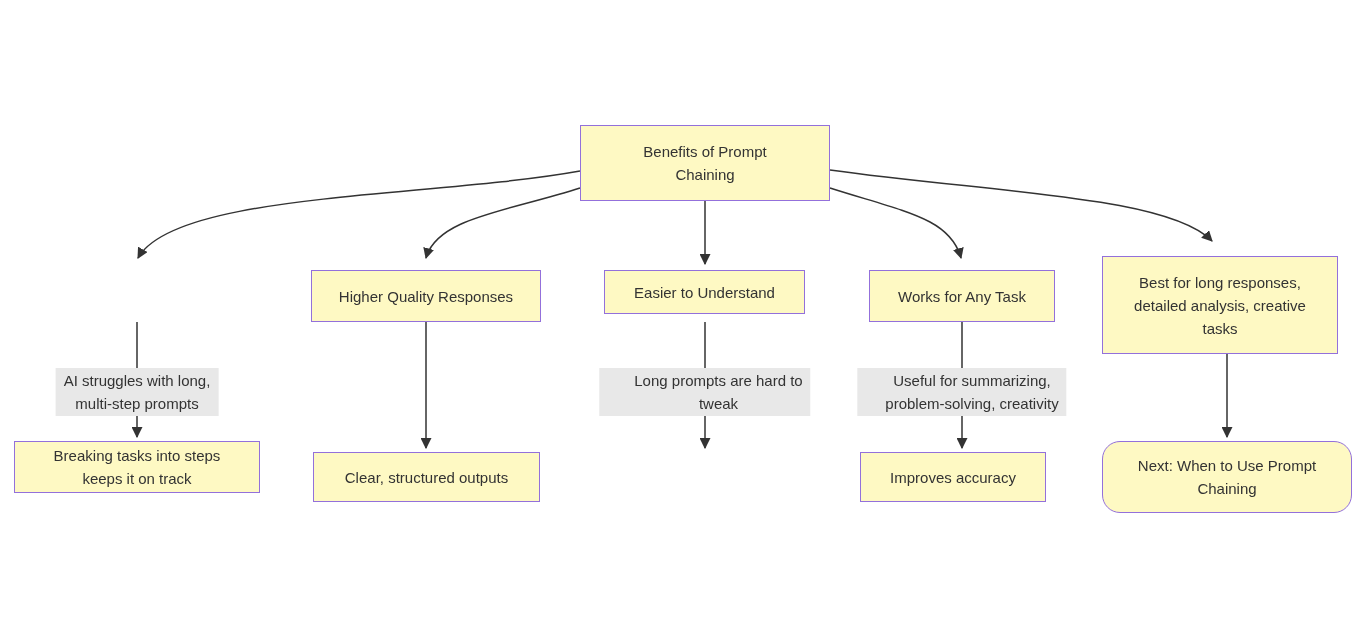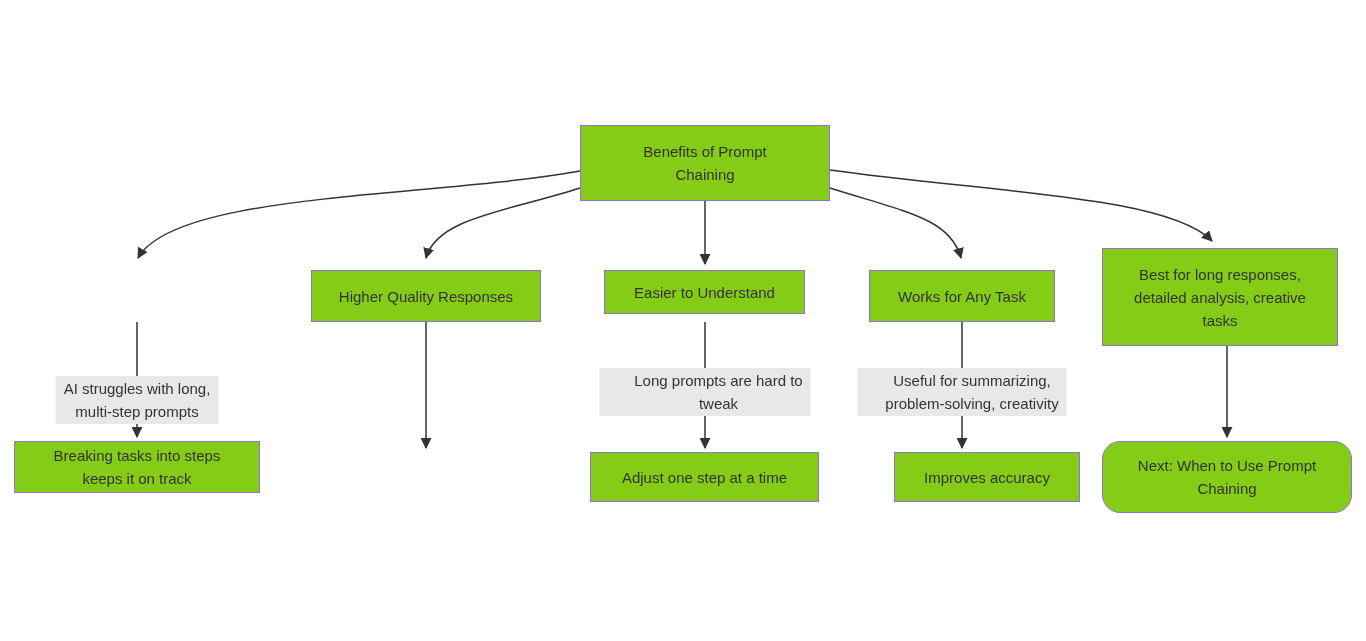--- a/index.html
+++ b/index.html
@@ -24,21 +24,21 @@
     height: 641px;
   }
   svg.edges path.edge {
     fill: none;
     stroke: #333333;
     stroke-width: 1.5px;
   }
   .node {
     position: absolute;
     box-sizing: border-box;
-    background: #84cc16;
+    background: #fef9c3;
     border: 1px solid #9370DB;
     color: #333333;
     display: flex;
     align-items: center;
     justify-content: center;
     text-align: center;
     font-size: 15px;
     line-height: 23px;
     white-space: pre-line;
   }
@@ -52,27 +52,27 @@
     padding: 1px 8px;
     text-align: center;
     white-space: pre-line;
   }
   
   .n-root { left: 580px; top: 125px; width: 250px; height: 76px; }
   .n-b1   { left: 14px;  top: 270px; width: 246px; height: 52px; }
   .n-b2   { left: 311px; top: 270px; width: 230px; height: 52px; }
   .n-b3   { left: 604px; top: 270px; width: 201px; height: 44px; }
   .n-b4   { left: 869px; top: 270px; width: 186px; height: 52px; text-align: right; }
-  .n-b5   { left: 1102px; top: 248px; width: 236px; height: 98px; }
+  .n-b5   { left: 1102px; top: 256px; width: 236px; height: 98px; }
   .n-o1   { left: 14px;  top: 441px; width: 246px; height: 52px; }
   .n-o2   { left: 313px; top: 452px; width: 227px; height: 50px; }
   .n-o3   { left: 590px; top: 452px; width: 229px; height: 50px; }
-  .n-o4   { left: 894px; top: 452px; width: 186px; height: 50px; }
+  .n-o4   { left: 860px; top: 452px; width: 186px; height: 50px; }
   .n-o5   { left: 1102px; top: 441px; width: 250px; height: 72px; border-radius: 18px; }
-  .l-1 { left: 137px; top: 376px; }
+  .l-1 { left: 137px; top: 368px; }
   .l-2 { left: 426px; top: 368px; }
   .l-3 { left: 705px; top: 368px; padding-left: 35px; }
   .l-4 { left: 962px; top: 368px; padding-left: 28px; }
 </style>
 </head>
 <body>
 
 <div class="canvas">
 
   <svg class="edges" viewBox="0 0 1366 641" xmlns="http://www.w3.org/2000/svg">
@@ -105,18 +105,18 @@
 
   <div class="edge-label l-1">AI struggles with long,
 multi-step prompts</div>
   <div class="edge-label l-3">Long prompts are hard to
 tweak</div>
   <div class="edge-label l-4">Useful for summarizing,
 problem-solving, creativity</div>
 
   <div class="node n-o1">Breaking tasks into steps
 keeps it on track</div>
-  <div class="node n-o3">Adjust one step at a time</div>
+  <div class="node n-o2">Clear, structured outputs</div>
   <div class="node n-o4">Improves accuracy</div>
   <div class="node n-o5">Next: When to Use Prompt
 Chaining</div>
 
 </div>
 
 </body></html>

